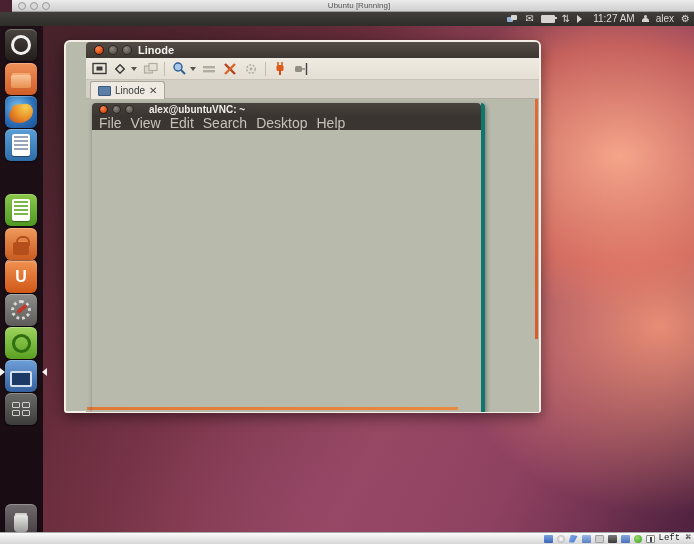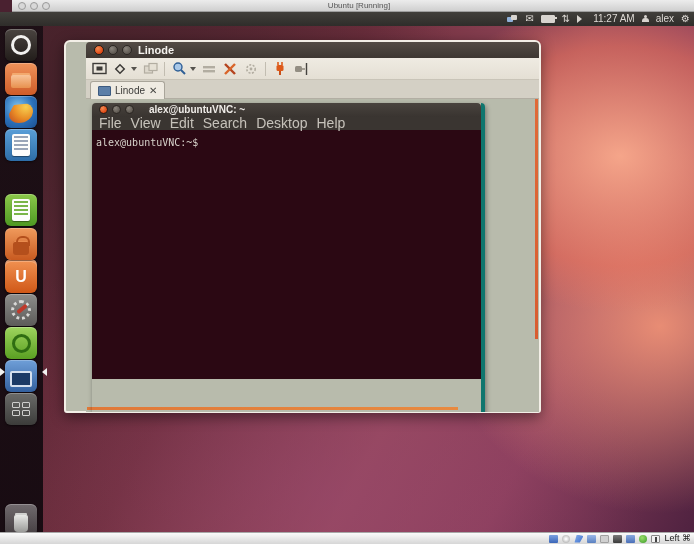--- a/index.html
+++ b/index.html
@@ -125,21 +125,21 @@
   .vi-hdd{background:linear-gradient(#7aa0e0,#3a66b8);}
   .vi-cd{background:radial-gradient(circle,#fff 15%,#b8b8b8 60%);border-radius:50%;width:8px;height:8px;opacity:.7;}
   .vi-net{background:linear-gradient(135deg,#8ab0e8,#3a6fd0);clip-path:polygon(0 100%,25% 0,100% 20%,60% 100%);}
   .vi-usb{background:linear-gradient(#9ab8e8,#5a80c0);}
   .vi-shared{background:#d0d0d0;border:1px solid #a0a0a0;box-sizing:border-box;}
   .vi-display{background:linear-gradient(#7a7a7a,#3a3a3a);}
   .vi-capture{background:linear-gradient(#88aade,#4a6fb8);}
   .vi-feat{background:radial-gradient(circle at 40% 35%,#9ade6a,#3a9a28);border-radius:50%;width:8px;height:8px;}
   .vi-mouse{background:#f2f2f2;border:1px solid #888;box-sizing:border-box;position:relative;}
   .vi-mouse:after{content:"";position:absolute;left:3px;top:1px;width:2px;height:5px;background:#444;}
-  .hostkey{font-size:9px;color:#222;line-height:11px;}
+  .hostkey{font-size:9px;color:#222;line-height:11px;font-family:Liberation Mono, monospace;}
   svg{display:block;}
 </style>
 </head>
 <body>
 
 <div class="mac-titlebar">
   <span class="traffic t1"></span>
   <span class="traffic t2"></span>
   <span class="traffic t3"></span>
   <div class="mac-title">Ubuntu [Running]</div>
@@ -331,23 +331,20 @@
         <span class="wt">alex@ubuntuVNC: ~</span>
       </div>
       <div class="term-menu">
         <span>File</span>
         <span>View</span>
         <span>Edit</span>
         <span>Search</span>
         <span>Desktop</span>
         <span>Help</span>
       </div>
-      <div class="term-body">
-        <span class="prompt">alex@ubuntuVNC:~$</span>
-      </div>
     </div>
   </div>
 </div>
 
 <div class="vbox-bar">
   <div class="vbox-icons">
     <span class="vi vi-hdd"></span>
     <span class="vi vi-cd"></span>
     <span class="vi vi-net"></span>
     <span class="vi vi-usb"></span>

